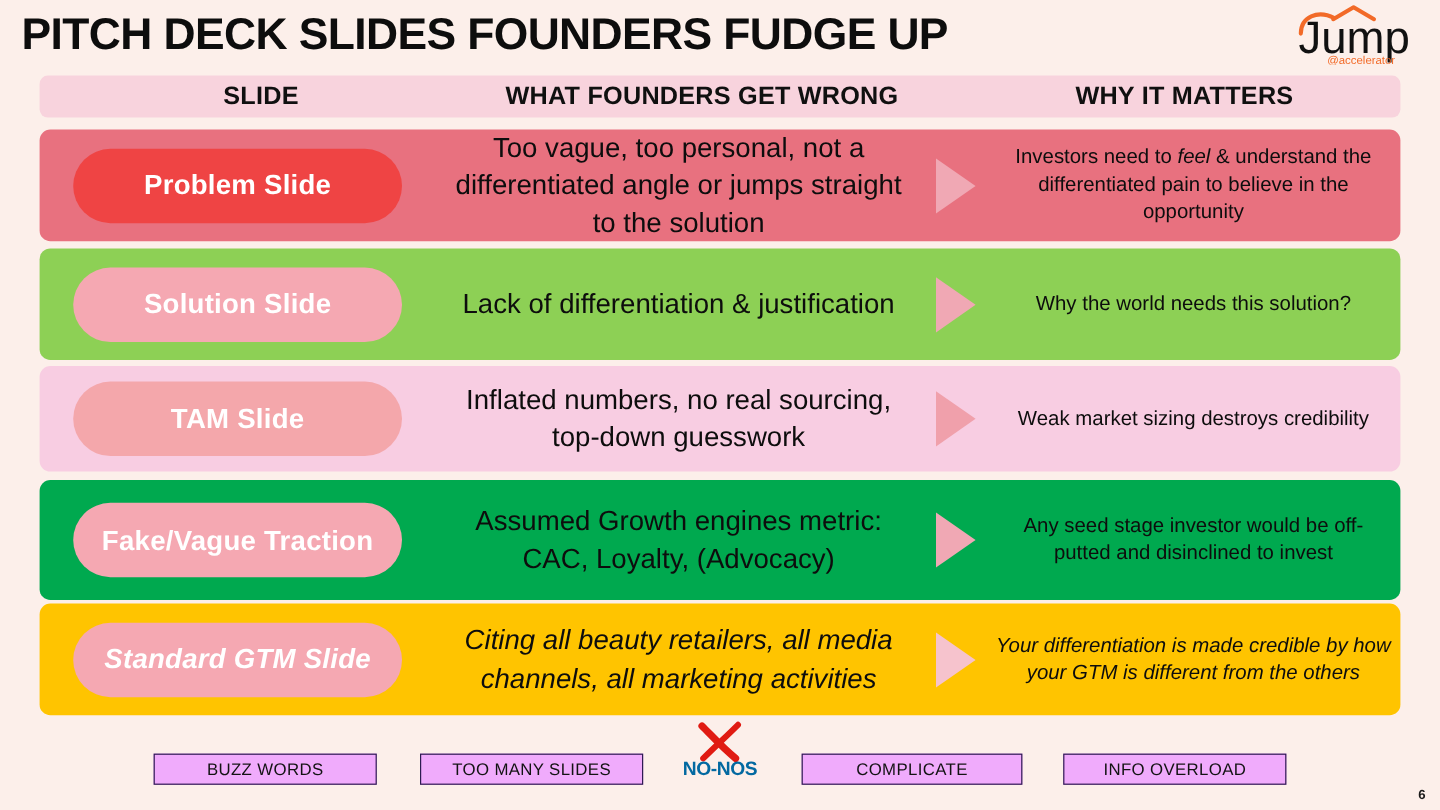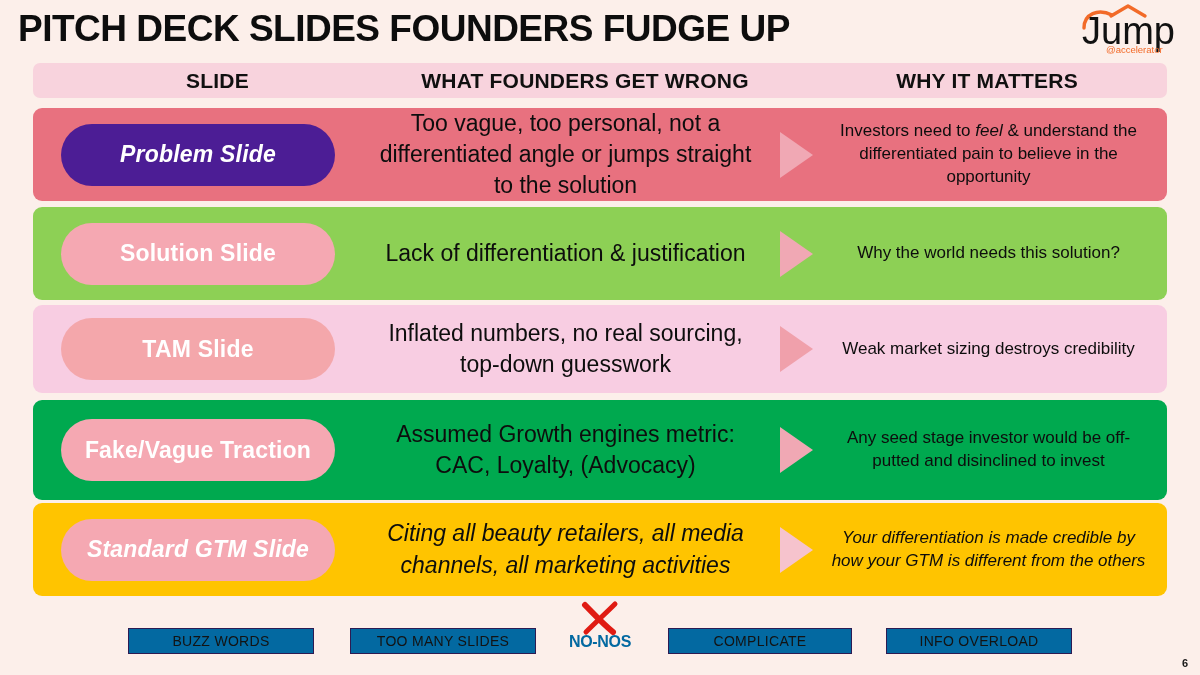--- a/index.html
+++ b/index.html
@@ -49,47 +49,47 @@
   .row-5 { top: 503px;  height: 93px; background: #ffc400; font-style: italic; }
 
   .pill-cell { width: 330px; display: flex; justify-content: center; align-items: center; }
   .pill {
     width: 274px; height: 62px; border-radius: 31px;
     background: #f5a8b2;
     display: flex; align-items: center; justify-content: center;
     color: #ffffff; font-size: 23px; font-weight: bold; letter-spacing: .2px;
   }
   .row-3 .pill { background: #f4a7ab; }
-  .row-1 .pill { background: #4c1d95; font-style: italic; }
+  .row-1 .pill { background: #ef4444; }
 
   .wrong-cell {
     width: 405px; padding: 0 14px;
     text-align: center; font-size: 23px; line-height: 1.35; color: #0d0d0d;
   }
   .arrow-cell { width: 56px; display: flex; justify-content: center; align-items: center; }
   .arrow {
     width: 0; height: 0;
     border-top: 23px solid transparent;
     border-bottom: 23px solid transparent;
     border-left: 33px solid #f0a8b4;
   }
   .row-3 .arrow { border-left-color: #f0a0ab; }
   .row-5 .arrow { border-left-color: #f6c3cd; }
 
   .matters-cell {
-    flex: 1; padding: 0 20px 0 6px;
+    flex: 1; padding: 0 8px 0 6px;
     text-align: center; font-size: 17px; line-height: 1.35; color: #0d0d0d;
   }
   .ital { font-style: italic; }
 
   
   .footer { position: absolute; left: 0; top: 600px; width: 1200px; height: 75px; }
   .chip {
     position: absolute; top: 28px; height: 26px;
-    border: 1.4px solid #2d1b52; background: #0369a1;
+    border: 1.4px solid #2d1b52; background: #f0abfc;
     display: flex; align-items: center; justify-content: center;
     font-size: 14px; color: #131313; letter-spacing: .3px;
   }
   .chip-1 { left: 128px;  width: 186px; }
   .chip-2 { left: 350px;  width: 186px; }
   .chip-4 { left: 668px;  width: 184px; }
   .chip-5 { left: 886px;  width: 186px; }
 
   .nonos { position: absolute; left: 548px; top: 0px; width: 104px; text-align: center; }
   .nonos-x { display: block; margin: 0 auto; }

